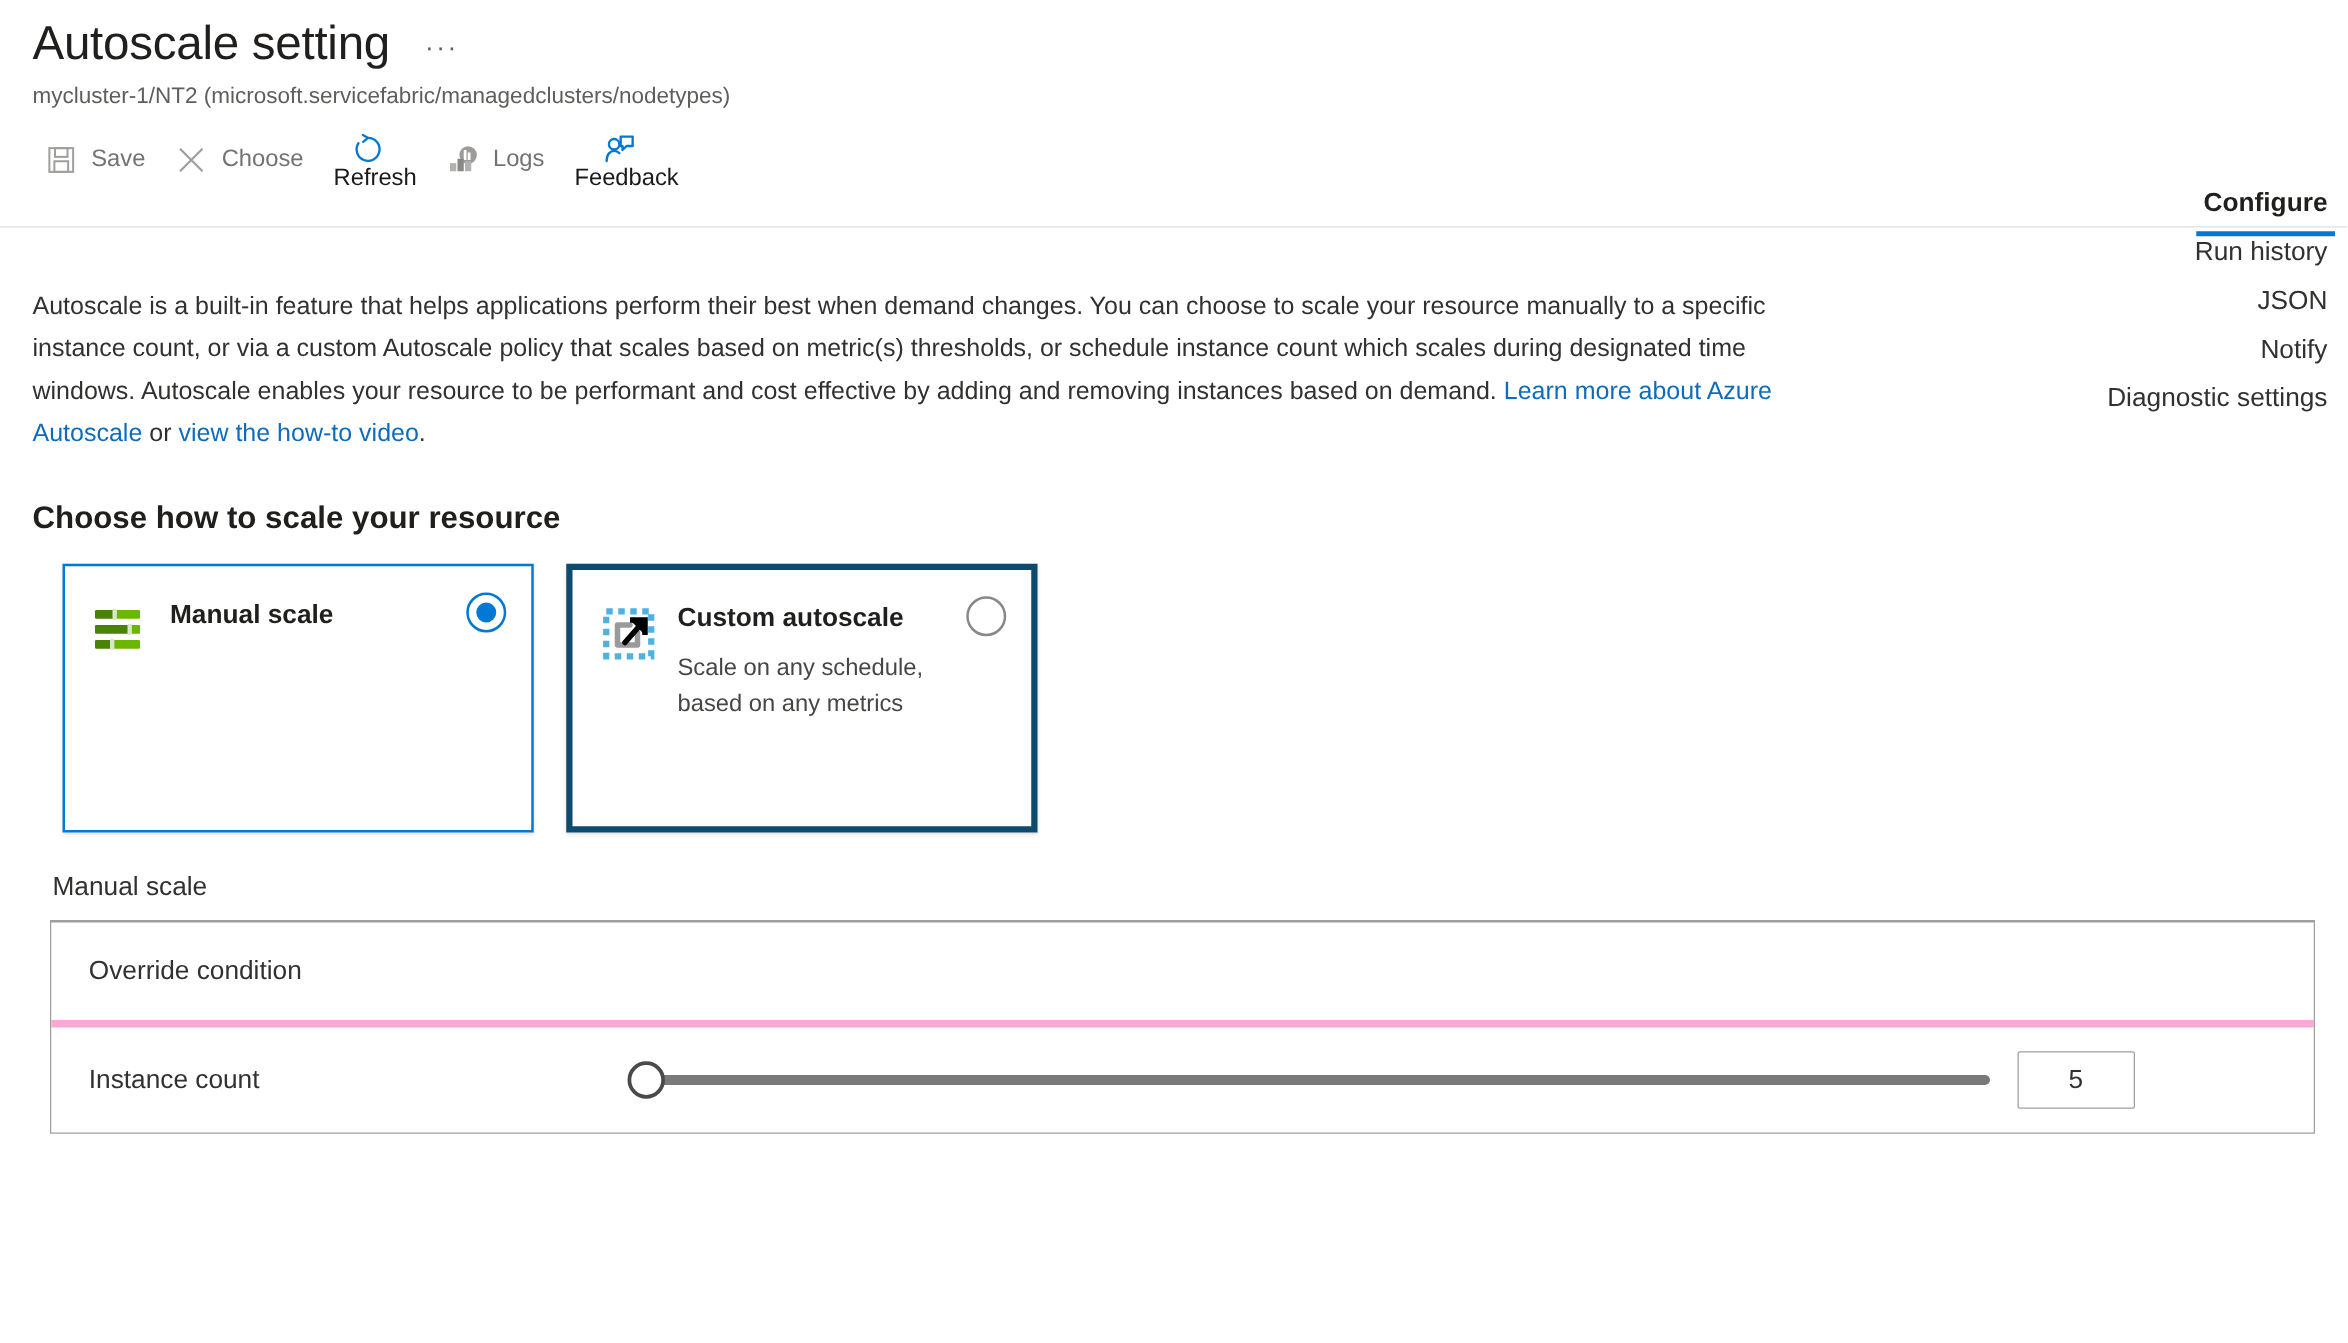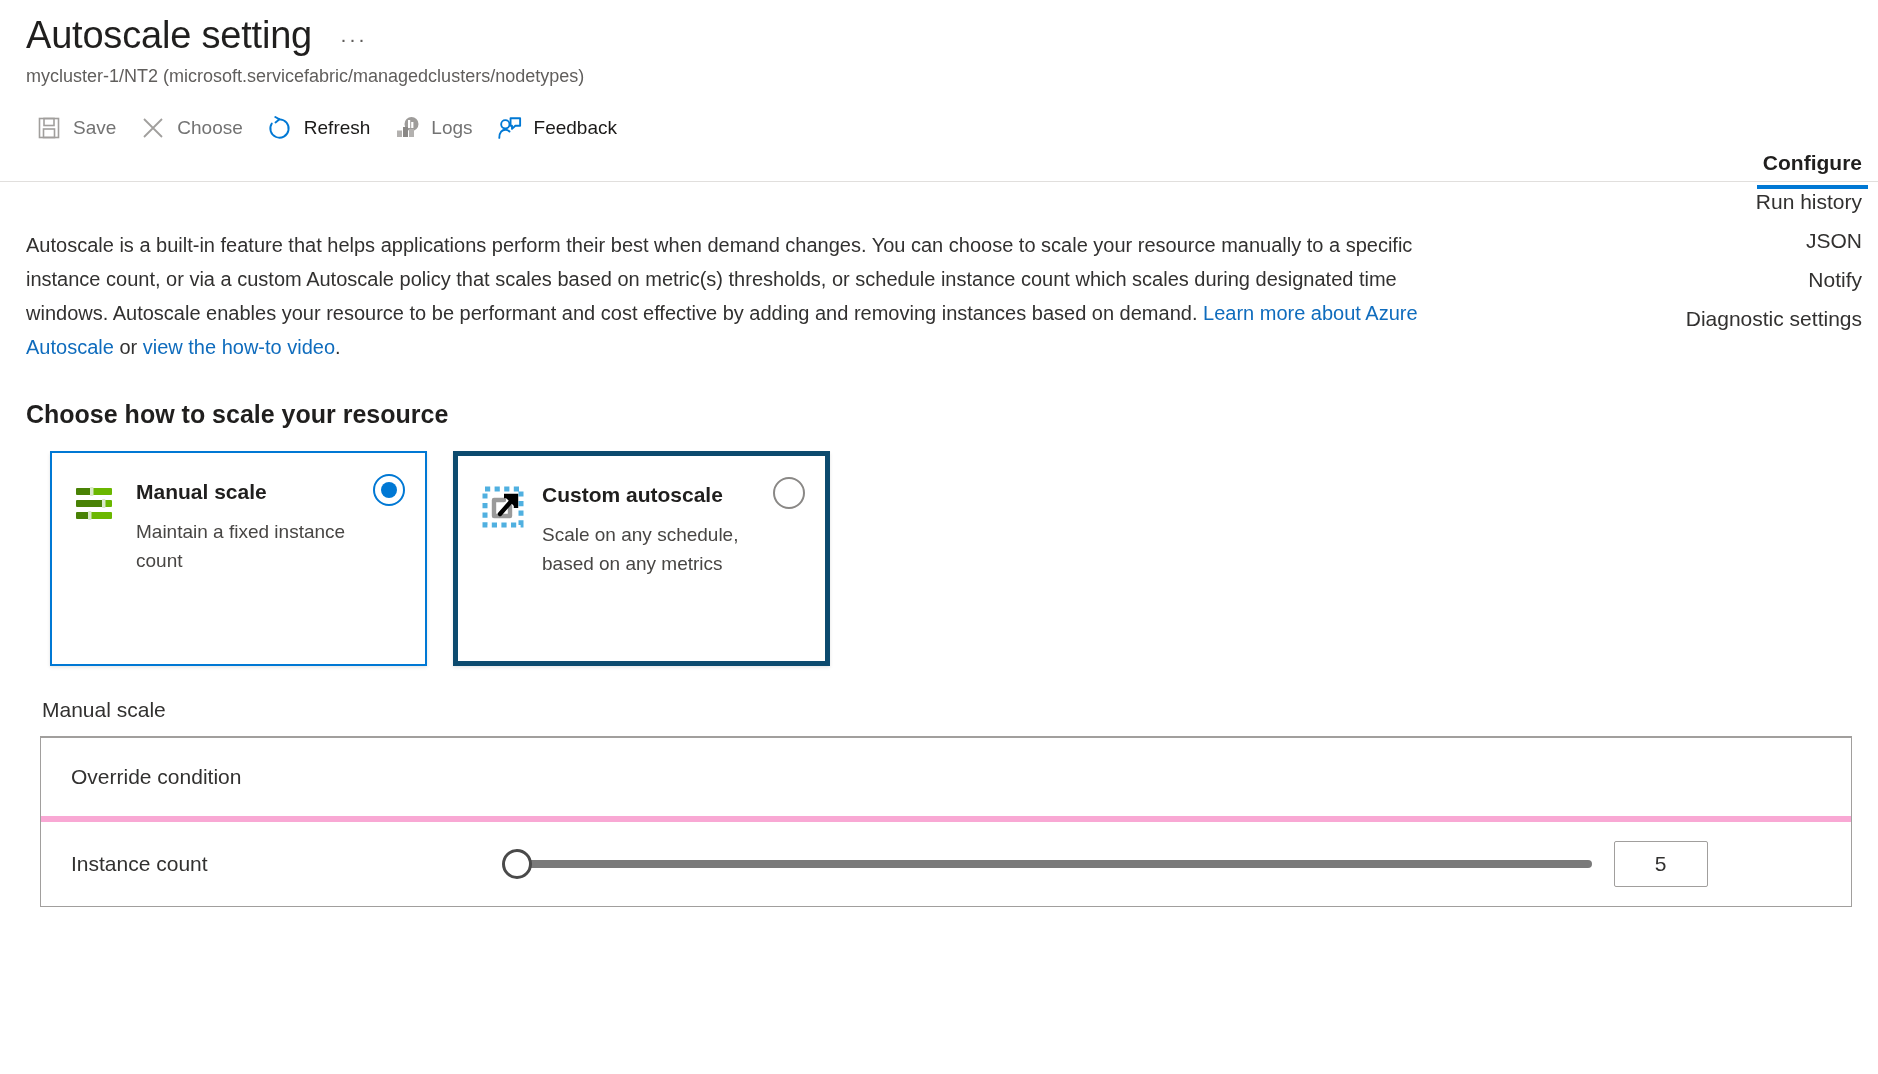--- a/index.html
+++ b/index.html
@@ -53,21 +53,21 @@
     display: flex;
     align-items: center;
     height: 44px;
     padding: 0 14px 0 10px;
     font-size: 19px;
     white-space: nowrap;
     cursor: pointer;
     user-select: none;
   }
   .tb-item.disabled { color: #737373; cursor: default; }
-  .tb-item.enabled  { color: #1b1a19; }
+  .tb-item.enabled  { color: #1b1a19; flex-direction: column; }
   .tb-ico {
     width: 26px; height: 26px;
     margin-right: 11px;
     display: inline-flex;
     align-items: center;
     justify-content: center;
     flex: none;
   }
   .divider-line {
     position: absolute;
@@ -326,21 +326,20 @@
             <rect x="2" y="19" width="28" height="7" rx="1" fill="#498205"></rect>
             <rect x="30" y="19" width="8" height="7" rx="1" fill="#6bb700"></rect>
             <rect x="28" y="18" width="3.5" height="9" rx="1" fill="#d9e8c8"></rect>
             <rect x="2" y="31" width="14" height="7" rx="1" fill="#498205"></rect>
             <rect x="16" y="31" width="22" height="7" rx="1" fill="#6bb700"></rect>
             <rect x="14" y="30" width="3.5" height="9" rx="1" fill="#d9e8c8"></rect>
           </svg>
         </span>
         <div class="card-text">
           <div class="card-title">Manual scale</div>
-          <div class="card-sub">Maintain a fixed instance count</div>
         </div>
       </div>
       <span class="radio on"></span>
     </div>
 
     <div class="card">
       <div class="card-inner">
         <span class="card-ico">
           <svg width="46" height="46" viewBox="0 0 46 46">
             <g fill="none" stroke="#50b0e0" stroke-width="5" stroke-dasharray="5.2 4.4" stroke-linecap="butt">

